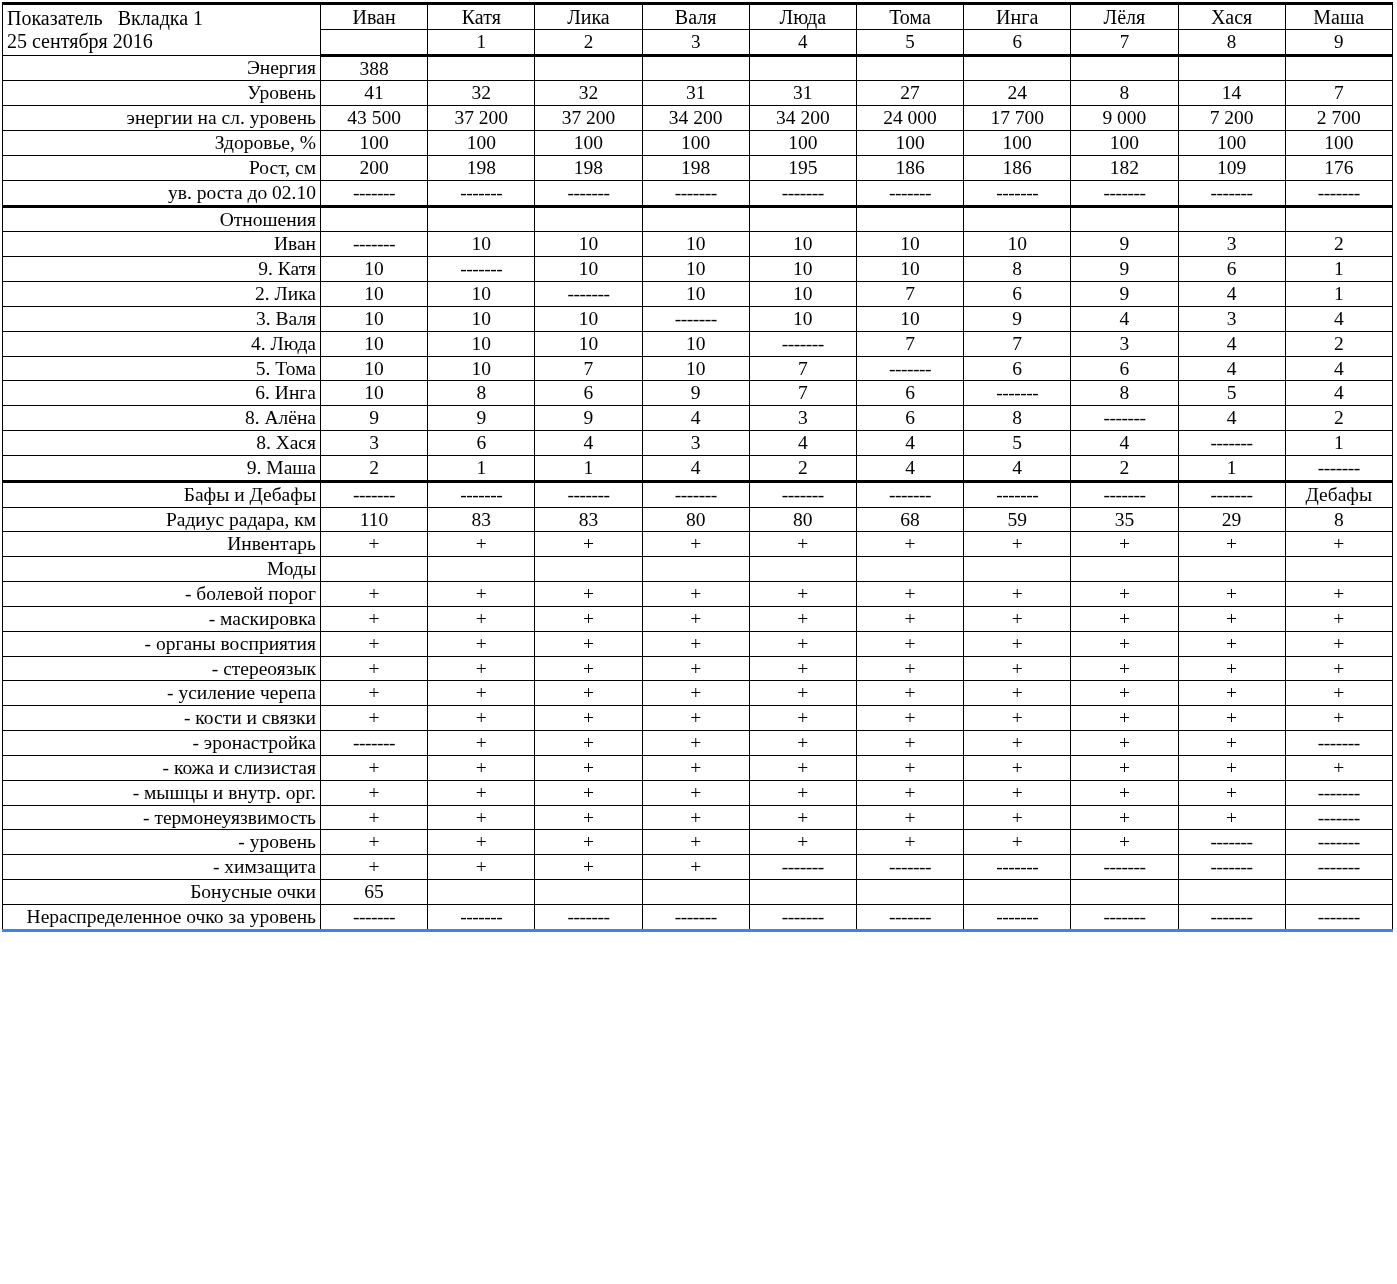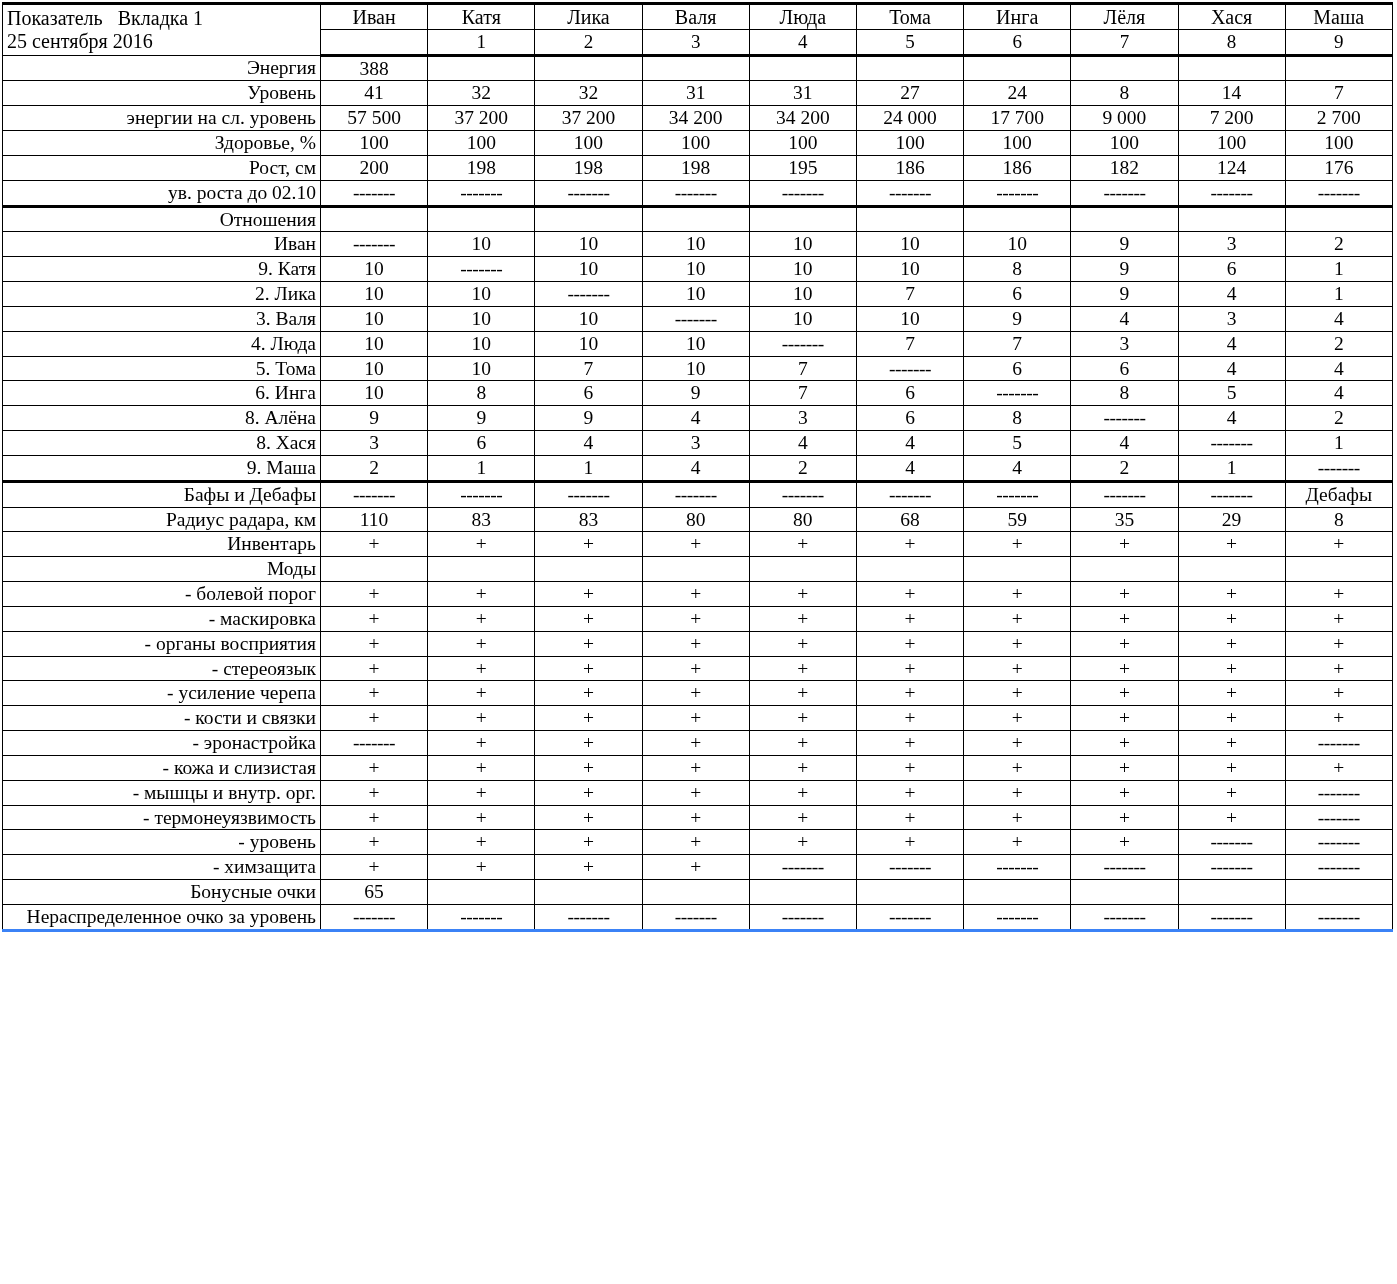--- a/index.html
+++ b/index.html
@@ -154,21 +154,21 @@
         <td class="val">31</td>
         <td class="val">27</td>
         <td class="val">24</td>
         <td class="val">8</td>
         <td class="val">14</td>
         <td class="val last-col">7</td>
       </tr>
 
       <tr>
         <td class="lbl first-col">энергии на сл. уровень</td>
-        <td class="val col-ivan-right">57 500</td>
+        <td class="val col-ivan-right">43 500</td>
         <td class="val">37 200</td>
         <td class="val">37 200</td>
         <td class="val">34 200</td>
         <td class="val">34 200</td>
         <td class="val">24 000</td>
         <td class="val">17 700</td>
         <td class="val">9 000</td>
         <td class="val">7 200</td>
         <td class="val last-col">2 700</td>
       </tr>
@@ -190,21 +190,21 @@
       <tr>
         <td class="lbl first-col">Рост, см</td>
         <td class="val col-ivan-right">200</td>
         <td class="val">198</td>
         <td class="val">198</td>
         <td class="val">198</td>
         <td class="val">195</td>
         <td class="val">186</td>
         <td class="val">186</td>
         <td class="val">182</td>
-        <td class="val">124</td>
+        <td class="val">109</td>
         <td class="val last-col">176</td>
       </tr>
 
       <tr class="section-end">
         <td class="indent first-col">ув. роста до 02.10</td>
         <td class="val col-ivan-right dash">-------</td>
         <td class="val dash">-------</td>
         <td class="val dash">-------</td>
         <td class="val dash">-------</td>
         <td class="val dash">-------</td>

